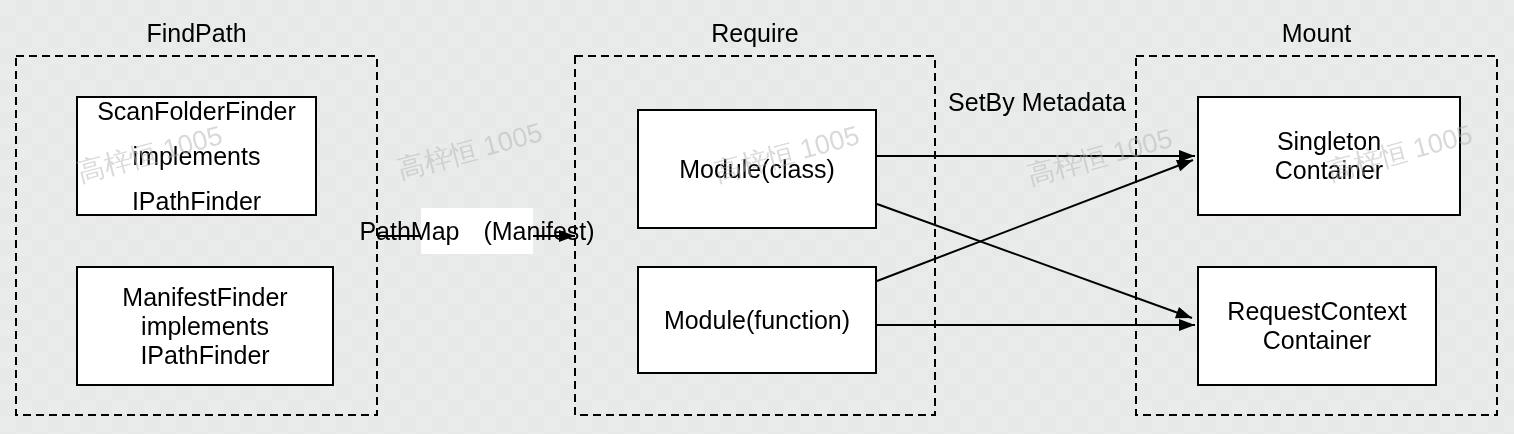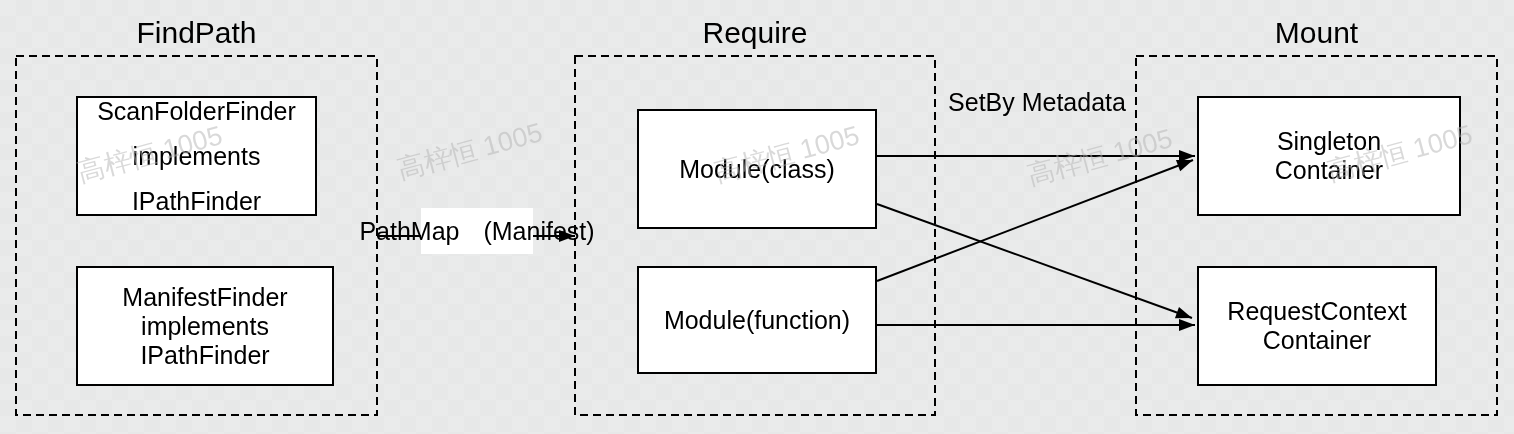--- a/index.html
+++ b/index.html
@@ -16,21 +16,21 @@
   }
   .edge-layer {
     position: absolute;
     left: 0; top: 0;
     width: 1514px; height: 434px;
     z-index: 0;
   }
   .group-title {
     position: absolute;
     text-align: center;
-    font-size: 30px;
+    font-size: 25px;
     line-height: 28px;
     z-index: 1;
     white-space: nowrap;
   }
   .node {
     position: absolute;
     box-sizing: border-box;
     background: #ffffff;
     border: 2px solid #000000;
     display: flex;

